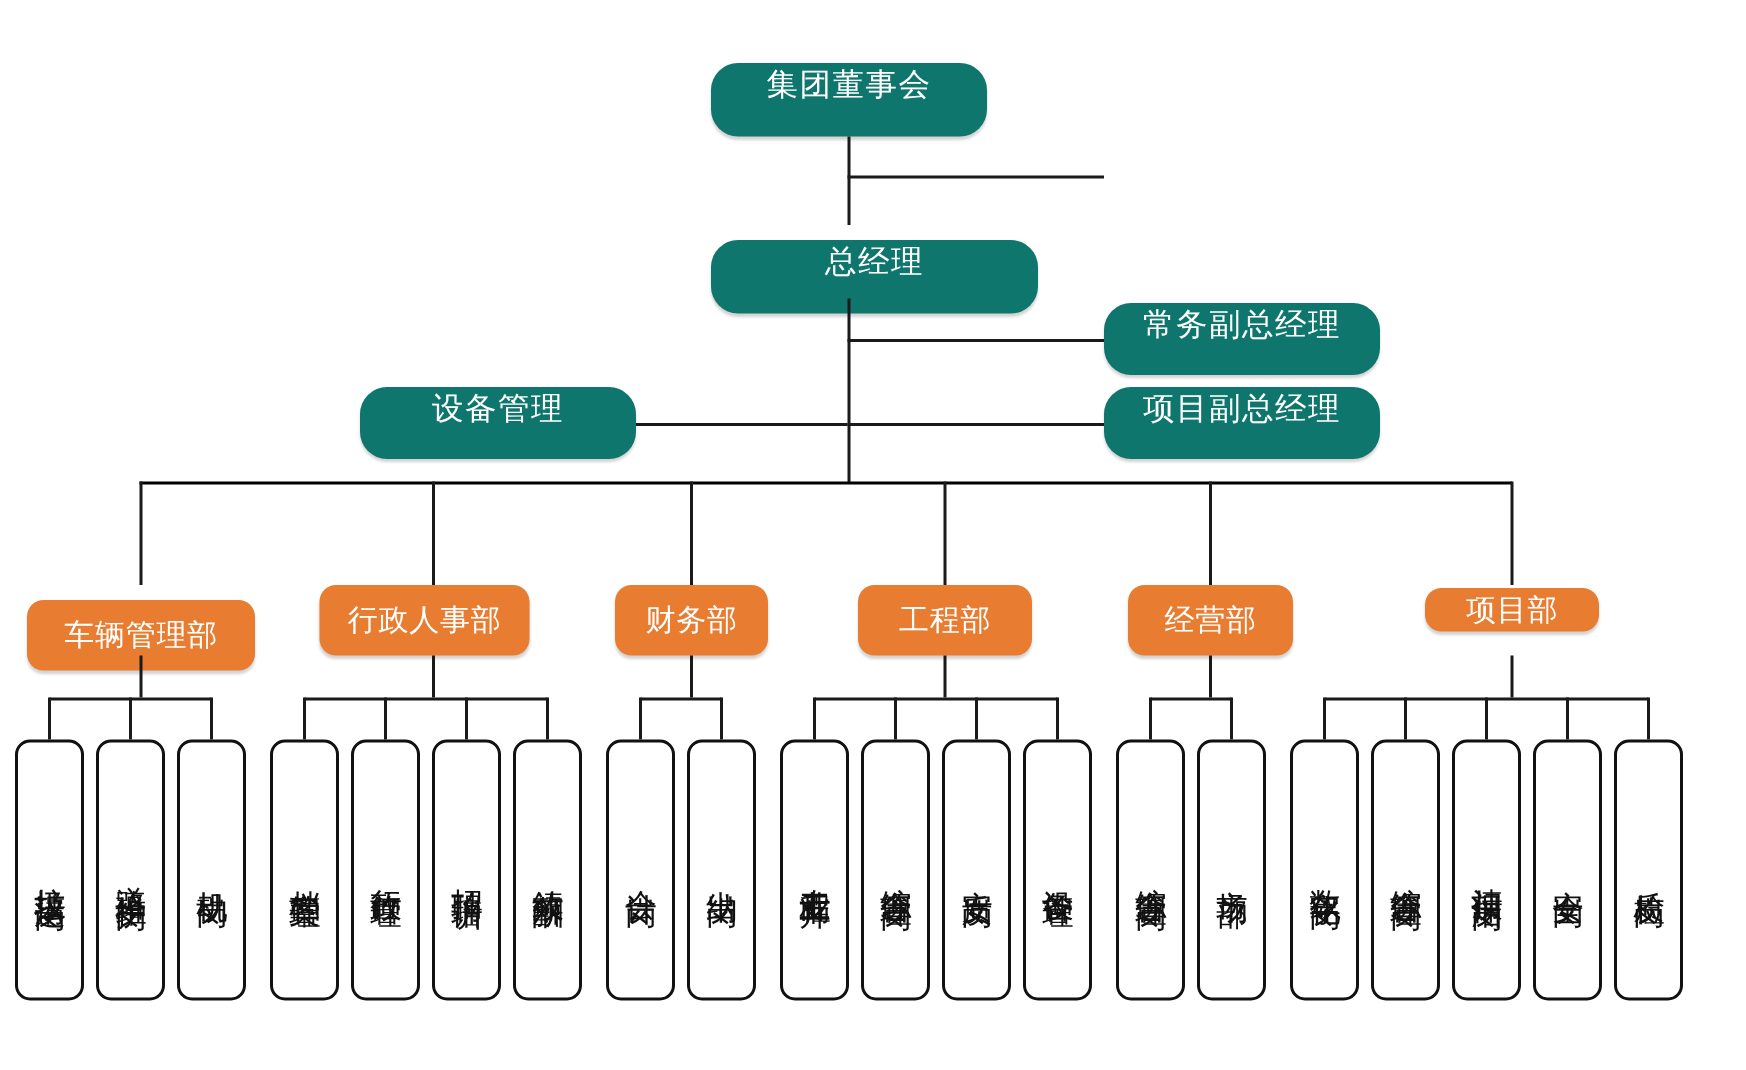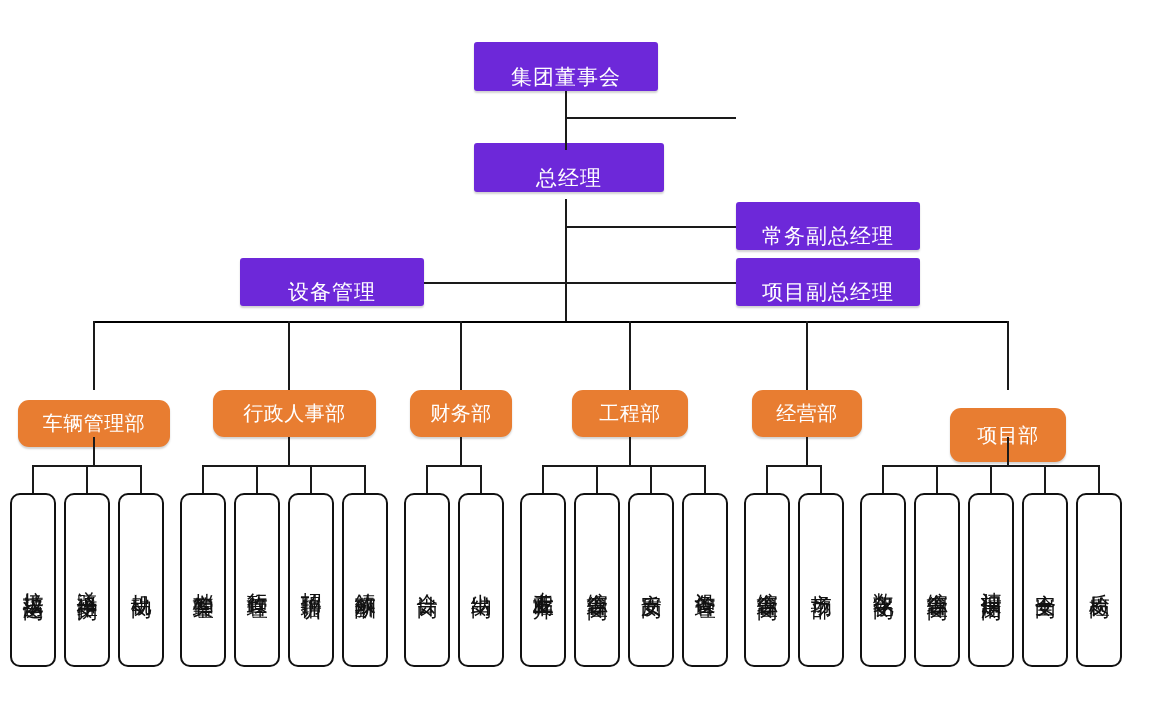--- a/index.html
+++ b/index.html
@@ -13,24 +13,24 @@
 
   
   .ln{position:absolute;background:#1a1a1a;}
   .ln.v{width:1.6px;}
   .ln.h{height:1.6px;}
   .ln.thick{background:#000;}
 
   
   .exec{
     position:absolute;
-    background:#6d28d9;
-    border-radius:3px;
+    background:#0f766e;
+    border-radius:18px;
     color:#ffffff;
-    display:flex;align-items:flex-end;justify-content:center;
+    display:flex;align-items:flex-start;justify-content:center;
     font-size:21px;
     letter-spacing:1px;
     box-shadow:0 2px 2px rgba(0,0,0,.18);
     box-sizing:border-box;
     white-space:nowrap;
   }
 
   
   .dept{
     position:absolute;
@@ -69,21 +69,21 @@
 </head>
 <body>
 
 <div id="chart">
 
   <div class="exec" style="left:474px;top:42px;width:184px;height:49px;">
     <span>集团董事会</span>
   </div>
 
 
-  <div class="exec" style="left:474px;top:143px;width:190px;height:49px;">
+  <div class="exec" style="left:474px;top:160px;width:218px;height:49px;">
     <span>总经理</span>
   </div>
 
   <div class="exec" style="left:736px;top:202px;width:184px;height:48px;">
     <span>常务副总经理</span>
   </div>
 
   <div class="exec" style="left:736px;top:258px;width:184px;height:48px;">
     <span>项目副总经理</span>
   </div>
@@ -118,21 +118,21 @@
       <div class="ln v" style="left: 32.2px; top: 465px; height: 28px;"></div>
       <div class="leaf" style="left: 64px;">
         <span>道路维护岗</span>
       </div>
       <div class="ln v" style="left: 86.2px; top: 465px; height: 28px;"></div>
       <div class="leaf" style="left: 118px;">
         <span>机动岗</span>
       </div>
       <div class="ln v" style="left: 140.2px; top: 465px; height: 28px;"></div>
       <div class="ln h" style="left: 33px; top: 465px; width: 108px;"></div>
-      <div class="dept" style="left: 213px; top: 390px; width: 163px; height: 47px;">
+      <div class="dept" style="left: 213px; top: 390px; width: 140px; height: 47px;">
         <span>行政人事部</span>
       </div>
       <div class="ln v" style="left: 288.2px; top: 321px; height: 69px;"></div>
       <div class="ln v" style="left: 288.2px; top: 437px; height: 28px;"></div>
       <div class="leaf" style="left: 180px;">
         <span>档案管理</span>
       </div>
       <div class="ln v" style="left: 202.2px; top: 465px; height: 28px;"></div>
       <div class="leaf" style="left: 234px;">
         <span>行政管理</span>
@@ -190,21 +190,21 @@
       <div class="ln v" style="left: 806.2px; top: 437px; height: 28px;"></div>
       <div class="leaf" style="left: 744px;">
         <span>综合管理岗</span>
       </div>
       <div class="ln v" style="left: 766.2px; top: 465px; height: 28px;"></div>
       <div class="leaf" style="left: 798px;">
         <span>市场部</span>
       </div>
       <div class="ln v" style="left: 820.2px; top: 465px; height: 28px;"></div>
       <div class="ln h" style="left: 767px; top: 465px; width: 54px;"></div>
-      <div class="dept" style="left: 950px; top: 408px; width: 116px; height: 54px; font-family: Liberation Mono, monospace;">
+      <div class="dept" style="left: 950px; top: 392px; width: 116px; height: 29px; font-family: Liberation Mono, monospace;">
         <span>项目部</span>
       </div>
       <div class="ln v" style="left: 1007.2px; top: 321px; height: 69px;"></div>
       <div class="ln v" style="left: 1007.2px; top: 437px; height: 28px;"></div>
       <div class="leaf" style="left: 860px;">
         <span>数字化岗</span>
       </div>
       <div class="ln v" style="left: 882.2px; top: 465px; height: 28px;"></div>
       <div class="leaf" style="left: 914px;">
         <span>综合管理岗</span>

